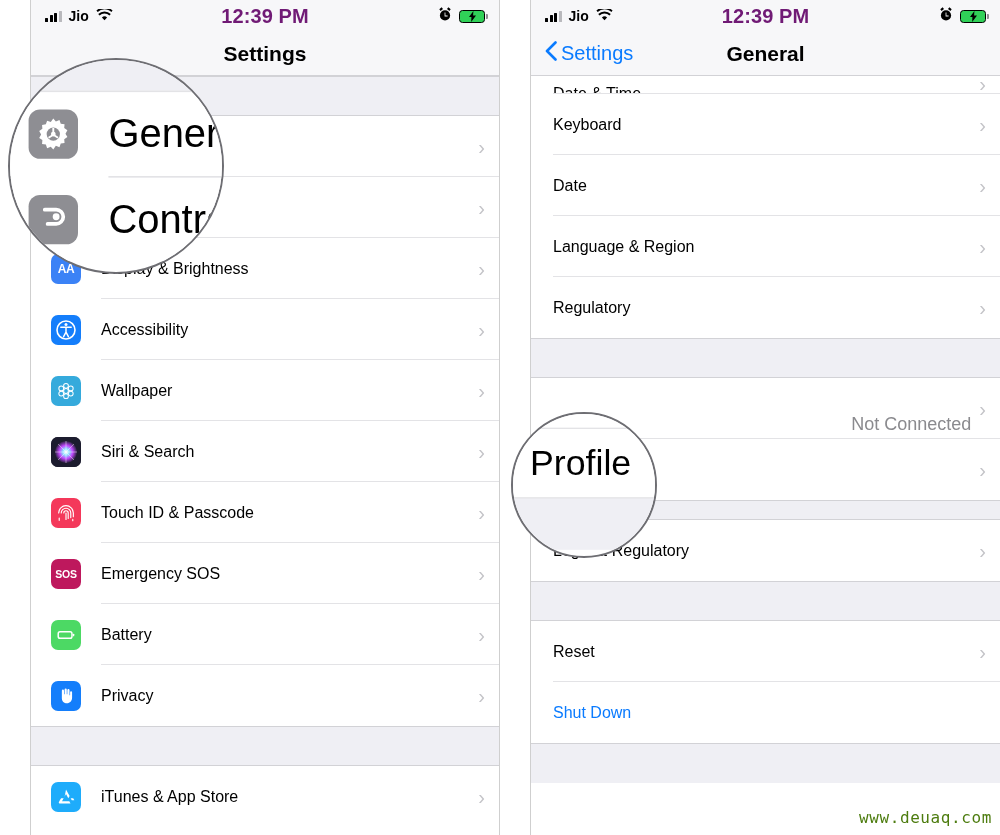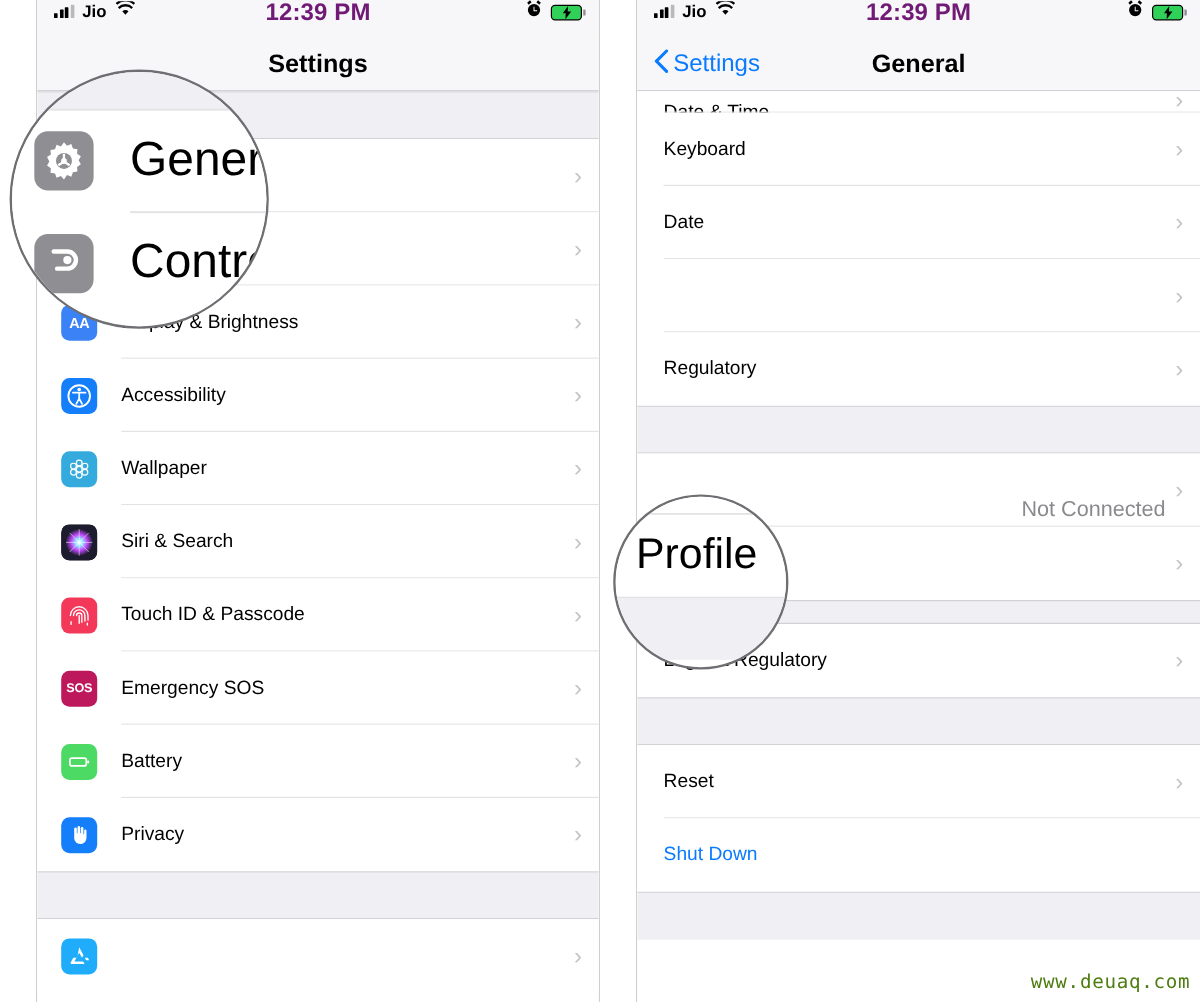--- a/index.html
+++ b/index.html
@@ -15,21 +15,21 @@
   .phone {
     position: absolute; top: 0; height: 835px;
     background: #ffffff; overflow: hidden;
   }
   #phone-left  { left: 30px;  width: 470px; border-left: 1px solid #cfcfcf; border-right: 1px solid #cfcfcf; }
   #phone-right { left: 530px; width: 470px; border-left: 1px solid #cfcfcf; }
 
   
   .statusbar {
     position: relative; height: 32px; background: #f7f7f9;
-    display: flex; align-items: flex-start; padding: 0 14px; gap: 42px;
+    display: flex; align-items: center; padding: 0 14px; gap: 42px;
   }
   .sb-left { display: flex; align-items: center; gap: 7px; }
   .sb-center {
     position: absolute; left: 0; right: 0; text-align: center;
     font-size: 20px; font-weight: bold; color: #701a75; letter-spacing: .1px;
   }
   .sb-right { margin-left: auto; display: flex; align-items: center; gap: 7px; z-index: 2; }
   .carrier { font-size: 14px; font-weight: bold; color: #000; }
 
   .bars { display: flex; align-items: flex-end; gap: 1.5px; height: 11px; }
@@ -289,20 +289,21 @@
       <div class="gap"></div>
 
       <div class="group">
         <div class="row last">
           <span class="ico" style="background:#1eacfb;">
             <svg width="24" height="24" viewBox="0 0 24 24">
                 <path fill="#fff" d="M12 4.4 15.6 11l-1.3 2.2-2.3-4.2-4 7.2h7.3l1.2 2.2H5.3l-.6-1 1-1.8 1.4-2.4h2.5l1.1-2z"></path>
                 <path fill="#fff" d="M16.6 13.2h2.6l1.1 2.1h-2.5z"></path>
               </svg>
           </span>
+          <span class="label">iTunes &amp; App Store</span>
           <span class="chev">›</span>
         </div>
       </div>
     </div>
   </div>
 
   <div class="phone" id="phone-right">
 
     <div class="statusbar">
       <div class="sb-left">
@@ -360,20 +361,21 @@
         </div>
         <div class="row noicon">
           <span class="label">Keyboard</span>
           <span class="chev">›</span>
         </div>
         <div class="row noicon">
           <span class="label">Date</span>
           <span class="chev">›</span>
         </div>
         <div class="row noicon">
+          <span class="label">Language &amp; Region</span>
           <span class="chev">›</span>
         </div>
         <div class="row noicon last">
           <span class="label">Regulatory</span>
           <span class="chev">›</span>
         </div>
       </div>
 
       <div class="gap"></div>
 

